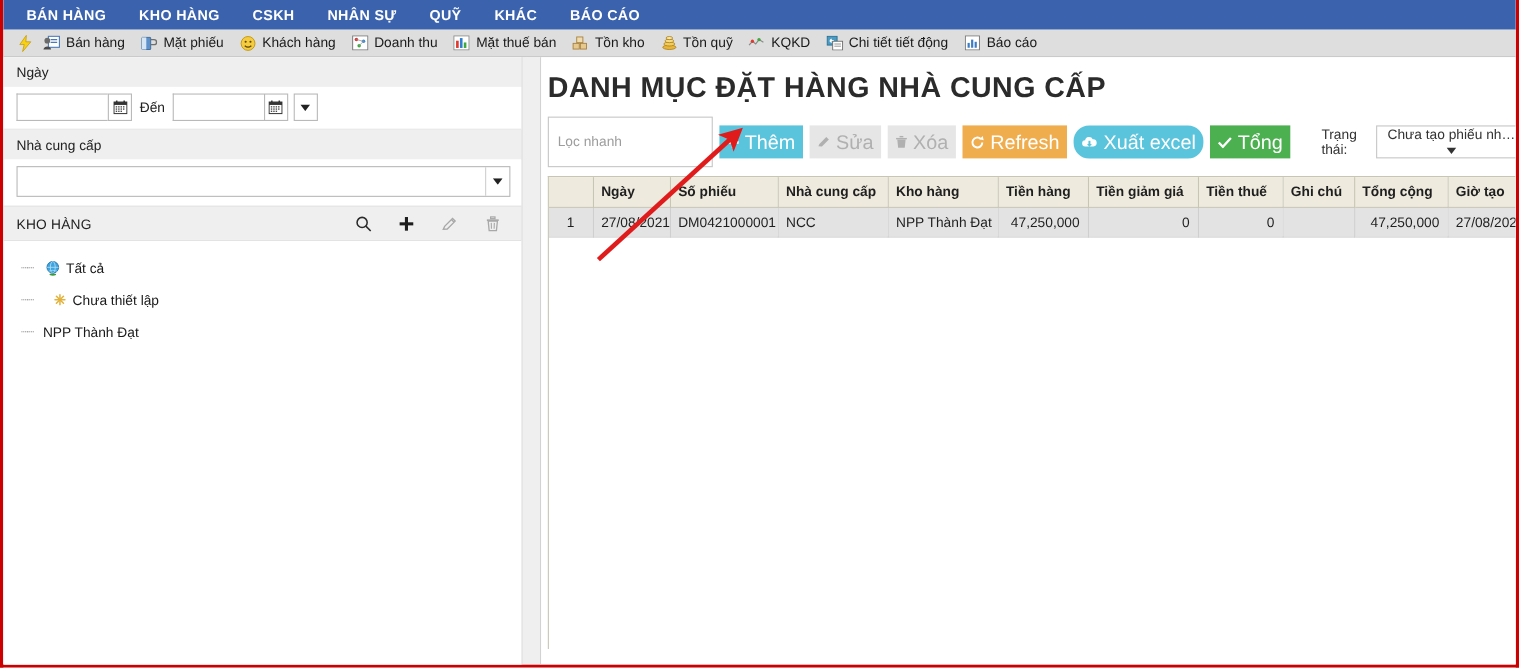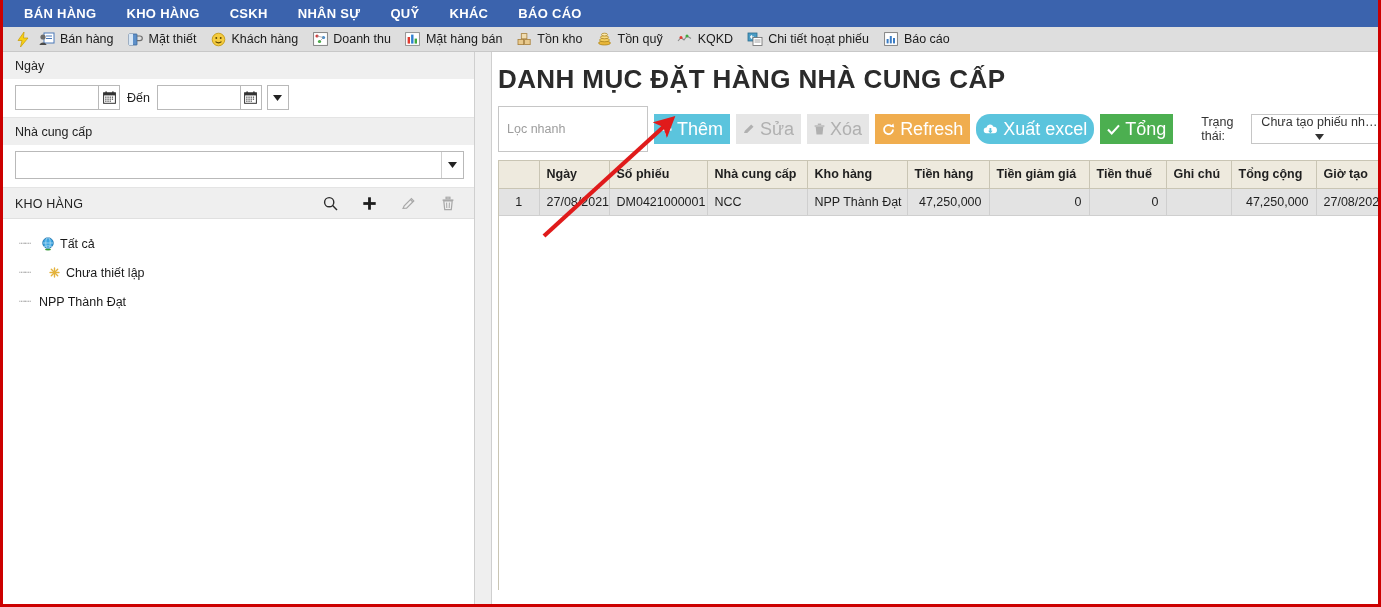--- a/index.html
+++ b/index.html
@@ -383,21 +383,21 @@
     </div>
 
     <div class="tb-item">
       <span class="tb-ico">
         <svg width="15" height="14" viewBox="0 0 15 14">
           <rect x="1" y="2" width="8" height="11" rx="0.5" fill="#5e90c9" stroke="#3a6697" stroke-width="0.8"></rect>
           <rect x="1" y="2" width="4" height="11" fill="#d7e6f5"></rect>
           <path d="M9 4 h3 a2.3 2.3 0 0 1 0 4.6 h-3" fill="none" stroke="#6f6f6f" stroke-width="1.2"></path>
         </svg>
       </span>
-      <span>Mặt thiết</span>
+      <span>Mặt phiếu</span>
     </div>
 
     <div class="tb-item">
       <span class="tb-ico">
         <svg width="15" height="15" viewBox="0 0 15 15">
           <circle cx="7.5" cy="7.5" r="6.3" fill="#f5cc3f" stroke="#c49a14" stroke-width="0.9"></circle>
           <circle cx="5.3" cy="6" r="0.95" fill="#5b4500"></circle>
           <circle cx="9.7" cy="6" r="0.95" fill="#5b4500"></circle>
           <path d="M4.5 9.6 Q7.5 12.2 10.5 9.6" fill="none" stroke="#5b4500" stroke-width="1.1"></path>
         </svg>
@@ -421,21 +421,21 @@
 
     <div class="tb-item">
       <span class="tb-ico">
         <svg width="15" height="14" viewBox="0 0 15 14">
           <rect x="0.6" y="0.6" width="13.8" height="12.8" fill="#ffffff" stroke="#8a8a8a" stroke-width="0.9"></rect>
           <rect x="2.6" y="5" width="2.4" height="6.6" fill="#e03a2f"></rect>
           <rect x="6.1" y="2.6" width="2.4" height="9" fill="#2f7fd0"></rect>
           <rect x="9.6" y="6.6" width="2.4" height="5" fill="#3fa93f"></rect>
         </svg>
       </span>
-      <span>Mặt hàng bán</span>
+      <span>Mặt thuế bán</span>
     </div>
 
     <div class="tb-item">
       <span class="tb-ico">
         <svg width="15" height="14" viewBox="0 0 15 14">
           <rect x="1" y="7.4" width="5.6" height="5.2" fill="#e8c98d" stroke="#a77f3a" stroke-width="0.8"></rect>
           <rect x="7.6" y="7.4" width="5.6" height="5.2" fill="#e8c98d" stroke="#a77f3a" stroke-width="0.8"></rect>
           <rect x="4.3" y="1.6" width="5.6" height="5.2" fill="#f0dcb0" stroke="#a77f3a" stroke-width="0.8"></rect>
         </svg>
       </span>
@@ -468,21 +468,21 @@
     <div class="tb-item">
       <span class="tb-ico">
         <svg width="16" height="14" viewBox="0 0 16 14">
           <rect x="1" y="1" width="9" height="8" fill="#4a9cc4" stroke="#2b6e91" stroke-width="0.8"></rect>
           <path d="M7 5 L3.4 5 M3.4 5 l1.6 -1.6 M3.4 5 l1.6 1.6" stroke="#ffffff" stroke-width="1.1" fill="none"></path>
           <rect x="6" y="5.5" width="9" height="8" fill="#ffffff" stroke="#6a6a6a" stroke-width="0.8"></rect>
           <line x1="7.5" y1="8" x2="13.5" y2="8" stroke="#8a8a8a" stroke-width="0.8"></line>
           <line x1="7.5" y1="10" x2="13.5" y2="10" stroke="#8a8a8a" stroke-width="0.8"></line>
         </svg>
       </span>
-      <span>Chi tiết hoạt phiếu</span>
+      <span>Chi tiết tiết động</span>
     </div>
 
     <div class="tb-item">
       <span class="tb-ico">
         <svg width="14" height="14" viewBox="0 0 14 14">
           <rect x="0.6" y="0.6" width="12.8" height="12.8" fill="#ffffff" stroke="#7a7a7a" stroke-width="0.9"></rect>
           <rect x="2.6" y="7" width="2" height="4.4" fill="#3b7cc4"></rect>
           <rect x="5.8" y="4" width="2" height="7.4" fill="#3b7cc4"></rect>
           <rect x="9" y="6" width="2" height="5.4" fill="#3b7cc4"></rect>
         </svg>

